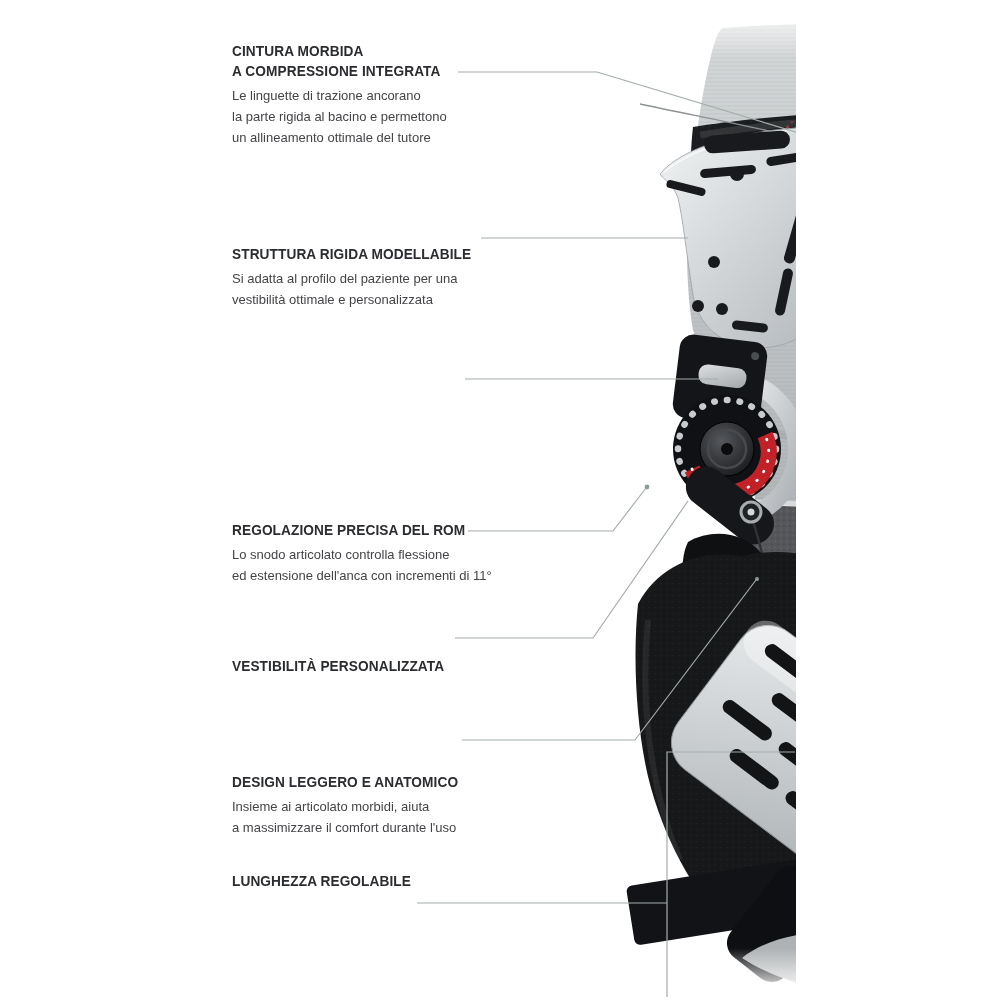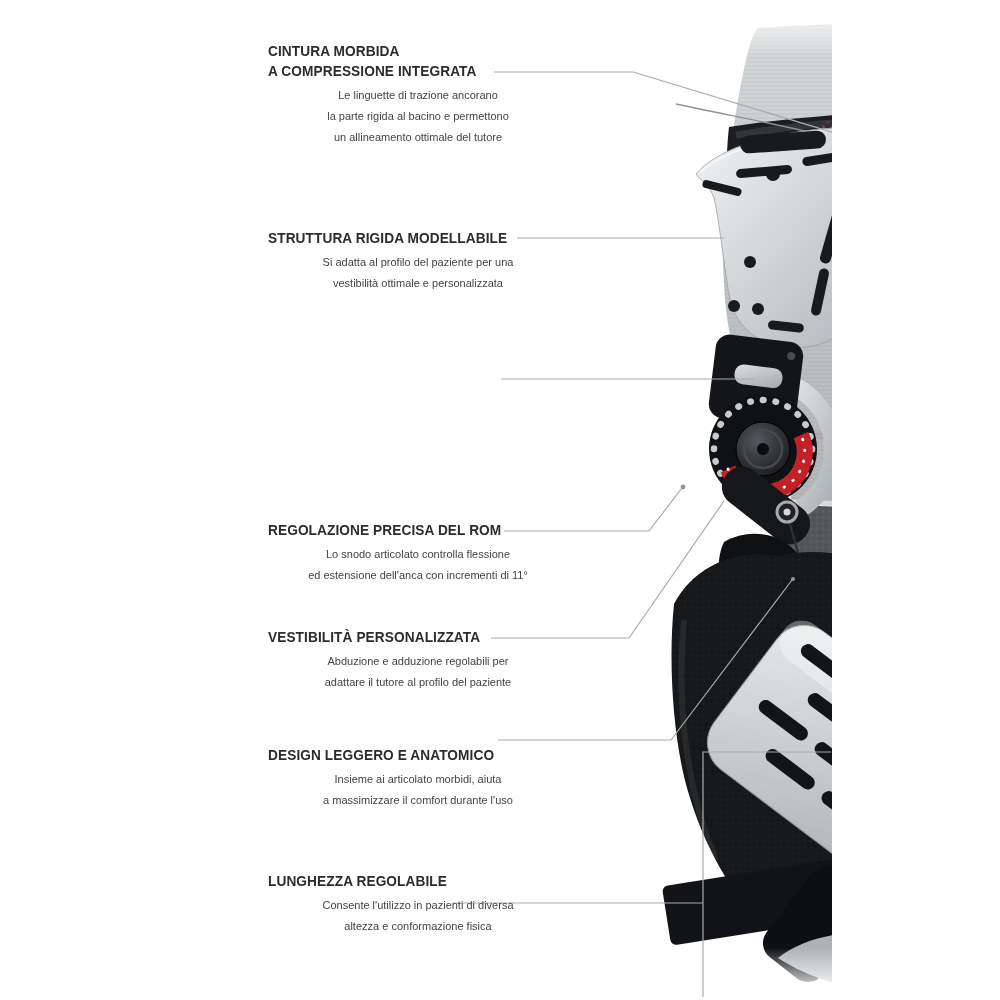--- a/index.html
+++ b/index.html
@@ -1,29 +1,29 @@
 <!DOCTYPE html>
 <html><head>
 <meta charset="utf-8">
 <style>
   html,body{margin:0;padding:0;background:#ffffff;}
   .stage{
     position:relative;width:796px;height:1000px;background:#ffffff;
-    overflow:hidden;font-family:"Liberation Sans",sans-serif;margin-left:36px;
+    overflow:hidden;font-family:"Liberation Sans",sans-serif;
   }
   .art,.leaders{position:absolute;left:0;top:0;width:1000px;height:1000px;}
   .callout{position:absolute;left:232px;width:300px;}
   .callout h3{
     margin:0;font-size:15.2px;line-height:20px;font-weight:bold;
     color:#2b2c30;letter-spacing:0.1px;white-space:pre-line;
     transform:scaleX(0.9);transform-origin:left top;
   }
   .callout p{
-    margin:4px 0 0 0;font-size:11px;line-height:21px;color:#434447;
-    white-space:pre-line;letter-spacing:0px;text-align:center;
+    margin:4px 0 0 0;font-size:13px;line-height:21px;color:#434447;
+    white-space:pre-line;letter-spacing:0px;
   }
 </style>
 </head>
 <body>
 
 <div class="stage">
 
   <svg class="art" viewBox="0 0 1000 1000">
     <defs>
       <linearGradient id="gShirt" x1="0" y1="0" x2="0" y2="1">
@@ -237,44 +237,40 @@
   </svg>
 
   <div class="callout" style="top:41px">
     <h3>CINTURA MORBIDA
 A COMPRESSIONE INTEGRATA</h3>
     <p>Le linguette di trazione ancorano
 la parte rigida al bacino e permettono
 un allineamento ottimale del tutore</p>
   </div>
 
-  <div class="callout" style="top:228px">
+  <div class="callout" style="top:244px">
     <h3>STRUTTURA RIGIDA MODELLABILE</h3>
     <p>Si adatta al profilo del paziente per una
 vestibilità ottimale e personalizzata</p>
   </div>
 
 
   <div class="callout" style="top:520px">
     <h3>REGOLAZIONE PRECISA DEL ROM</h3>
     <p>Lo snodo articolato controlla flessione
 ed estensione dell'anca con incrementi di 11°</p>
   </div>
 
-  <div class="callout" style="top:627px">
+  <div class="callout" style="top:656px">
     <h3>VESTIBILITÀ PERSONALIZZATA</h3>
-    <p>Abduzione e adduzione regolabili per
-adattare il tutore al profilo del paziente</p>
-  </div>
-
-  <div class="callout" style="top:745px">
+  </div>
+
+  <div class="callout" style="top:772px">
     <h3>DESIGN LEGGERO E ANATOMICO</h3>
     <p>Insieme ai articolato morbidi, aiuta
 a massimizzare il comfort durante l'uso</p>
   </div>
 
   <div class="callout" style="top:871px">
     <h3>LUNGHEZZA REGOLABILE</h3>
-    <p>Consente l'utilizzo in pazienti di diversa
-altezza e conformazione fisica</p>
   </div>
 
 </div>
 
 </body></html>

